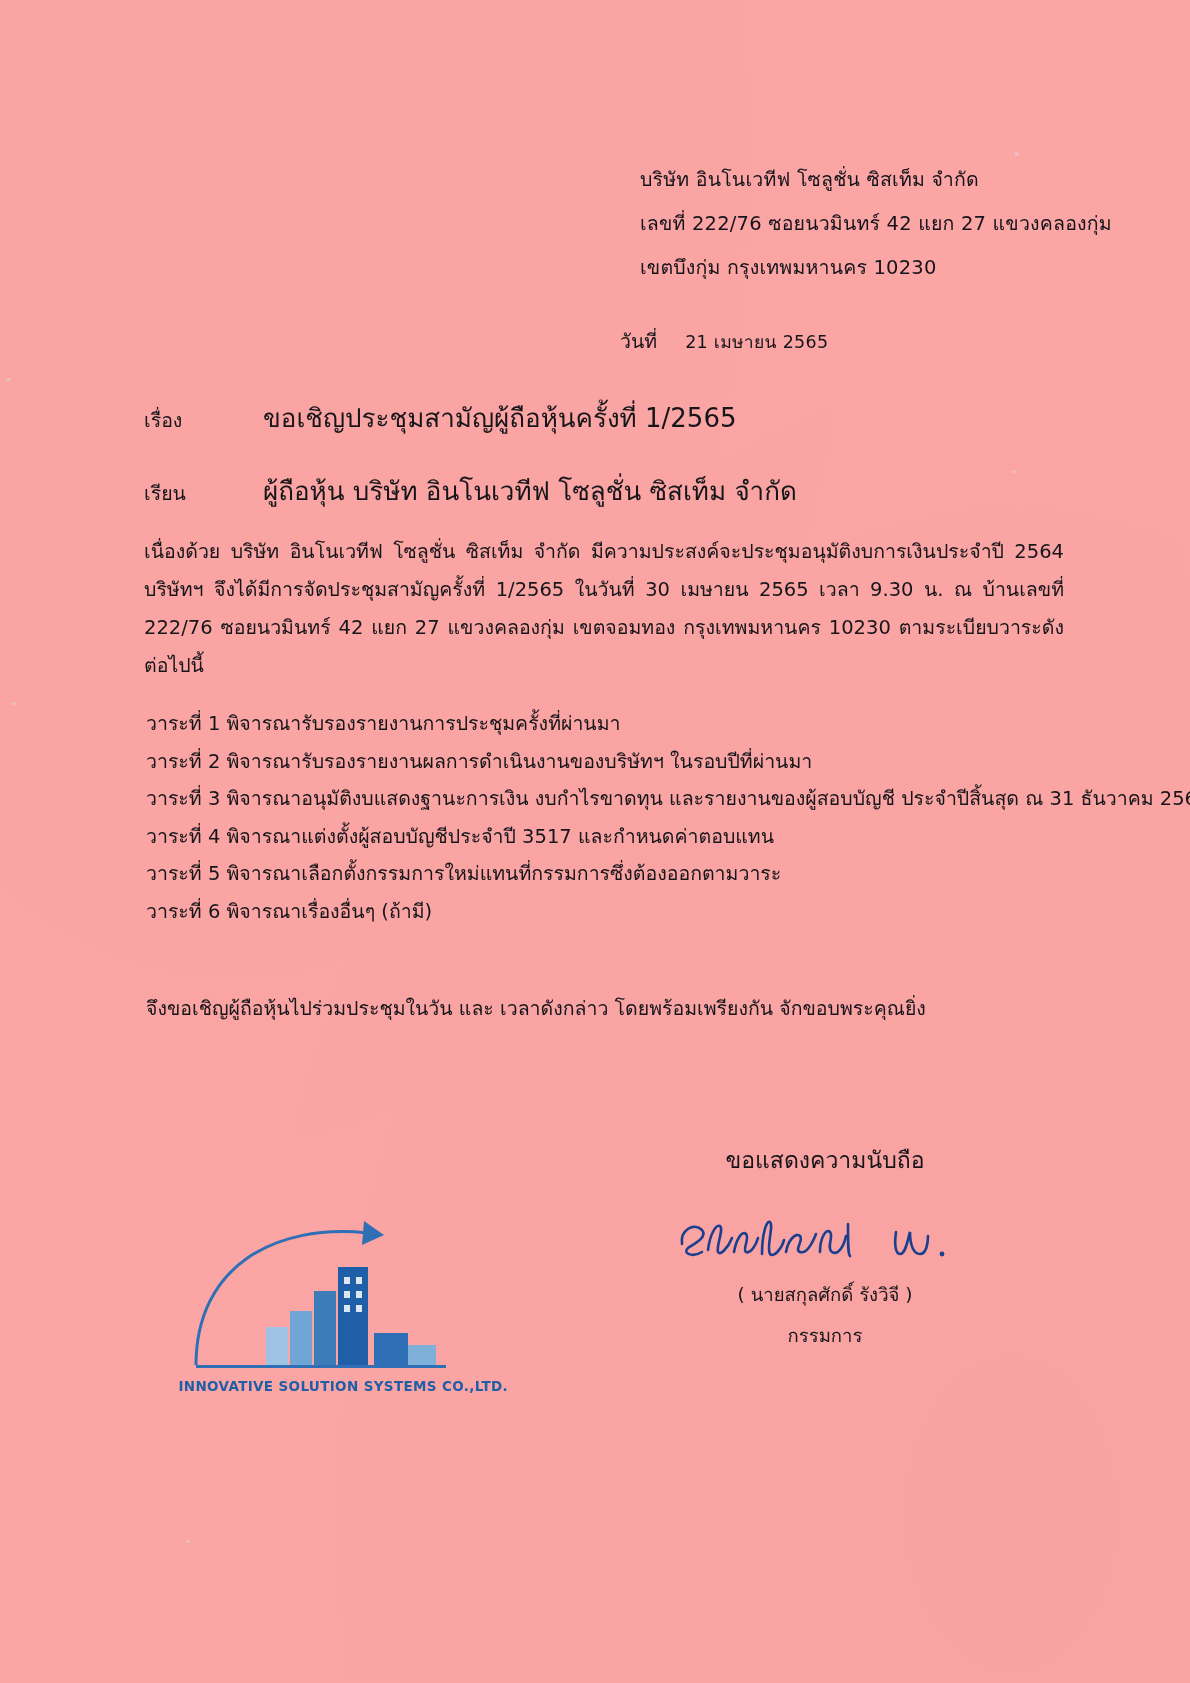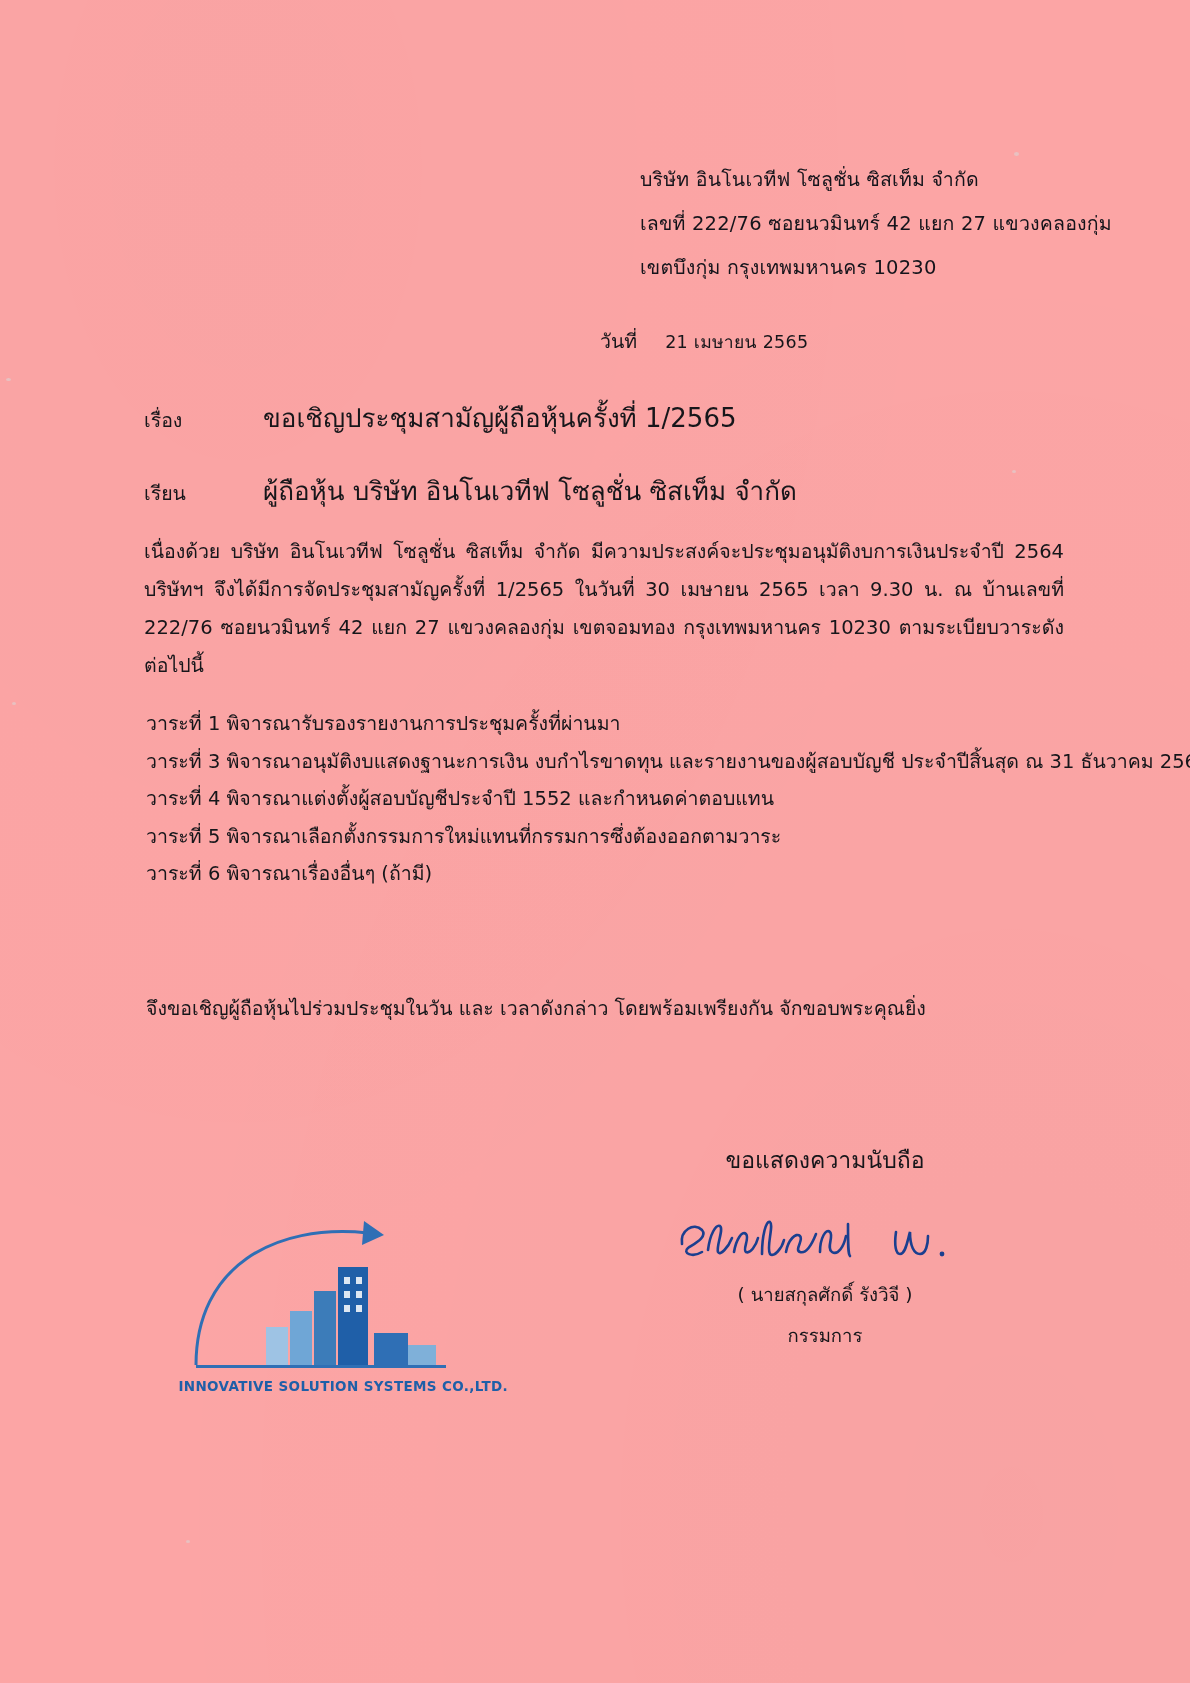--- a/index.html
+++ b/index.html
@@ -49,21 +49,21 @@
   }
 
   .date-row {
     position: absolute;
     left: 600px;
     top: 326px;
     display: flex;
     align-items: baseline;
     gap: 28px;
   }
-  .date-row .lbl { font-size: 19.5px; }
+  .date-row .lbl { font-size: 19.5px; margin-left: 20px; }
   .date-row .val { font-size: 17.5px; letter-spacing: .3px; }
 
   .field {
     position: absolute;
     display: flex;
     align-items: baseline;
     gap: 27px;
   }
   .field .lbl {
     width: 92px;
@@ -177,22 +177,23 @@
 
   <div class="field f-to">
     <span class="lbl">เรียน</span>
     <span class="val">ผู้ถือหุ้น บริษัท อินโนเวทีฟ โซลูชั่น ซิสเท็ม  จำกัด</span>
   </div>
 
   <div class="body-para">เนื่องด้วย บริษัท อินโนเวทีฟ โซลูชั่น ซิสเท็ม จำกัด มีความประสงค์จะประชุมอนุมัติงบการเงินประจำปี 2564  บริษัทฯ จึงได้มีการจัดประชุมสามัญครั้งที่ 1/2565 ในวันที่  30 เมษายน  2565 เวลา 9.30 น. ณ บ้านเลขที่ 222/76 ซอยนวมินทร์ 42 แยก 27 แขวงคลองกุ่ม เขตจอมทอง กรุงเทพมหานคร 10230  ตามระเบียบวาระดังต่อไปนี้</div>
 
   <div class="agenda">
     <div class="agenda-item">วาระที่ 1 พิจารณารับรองรายงานการประชุมครั้งที่ผ่านมา</div>
+    <div class="agenda-item">วาระที่ 2 พิจารณารับรองรายงานผลการดำเนินงานของบริษัทฯ ในรอบปีที่ผ่านมา</div>
     <div class="agenda-item">วาระที่ 3 พิจารณาอนุมัติงบแสดงฐานะการเงิน  งบกำไรขาดทุน และรายงานของผู้สอบบัญชี ประจำปีสิ้นสุด ณ 31 ธันวาคม 2564</div>
-    <div class="agenda-item">วาระที่ 4 พิจารณาแต่งตั้งผู้สอบบัญชีประจำปี 1552 และกำหนดค่าตอบแทน</div>
+    <div class="agenda-item">วาระที่ 4 พิจารณาแต่งตั้งผู้สอบบัญชีประจำปี 3517 และกำหนดค่าตอบแทน</div>
     <div class="agenda-item">วาระที่ 5 พิจารณาเลือกตั้งกรรมการใหม่แทนที่กรรมการซึ่งต้องออกตามวาระ</div>
     <div class="agenda-item">วาระที่ 6 พิจารณาเรื่องอื่นๆ (ถ้ามี)</div>
   </div>
 
   <div class="closing">จึงขอเชิญผู้ถือหุ้นไปร่วมประชุมในวัน และ เวลาดังกล่าว โดยพร้อมเพรียงกัน จักขอบพระคุณยิ่ง</div>
 
   <div class="signoff">
     <div class="regards">ขอแสดงความนับถือ</div>
     <div class="sig-mark">
       <svg width="300" height="72" viewBox="0 0 300 72" fill="none" xmlns="http://www.w3.org/2000/svg" aria-hidden="true">

